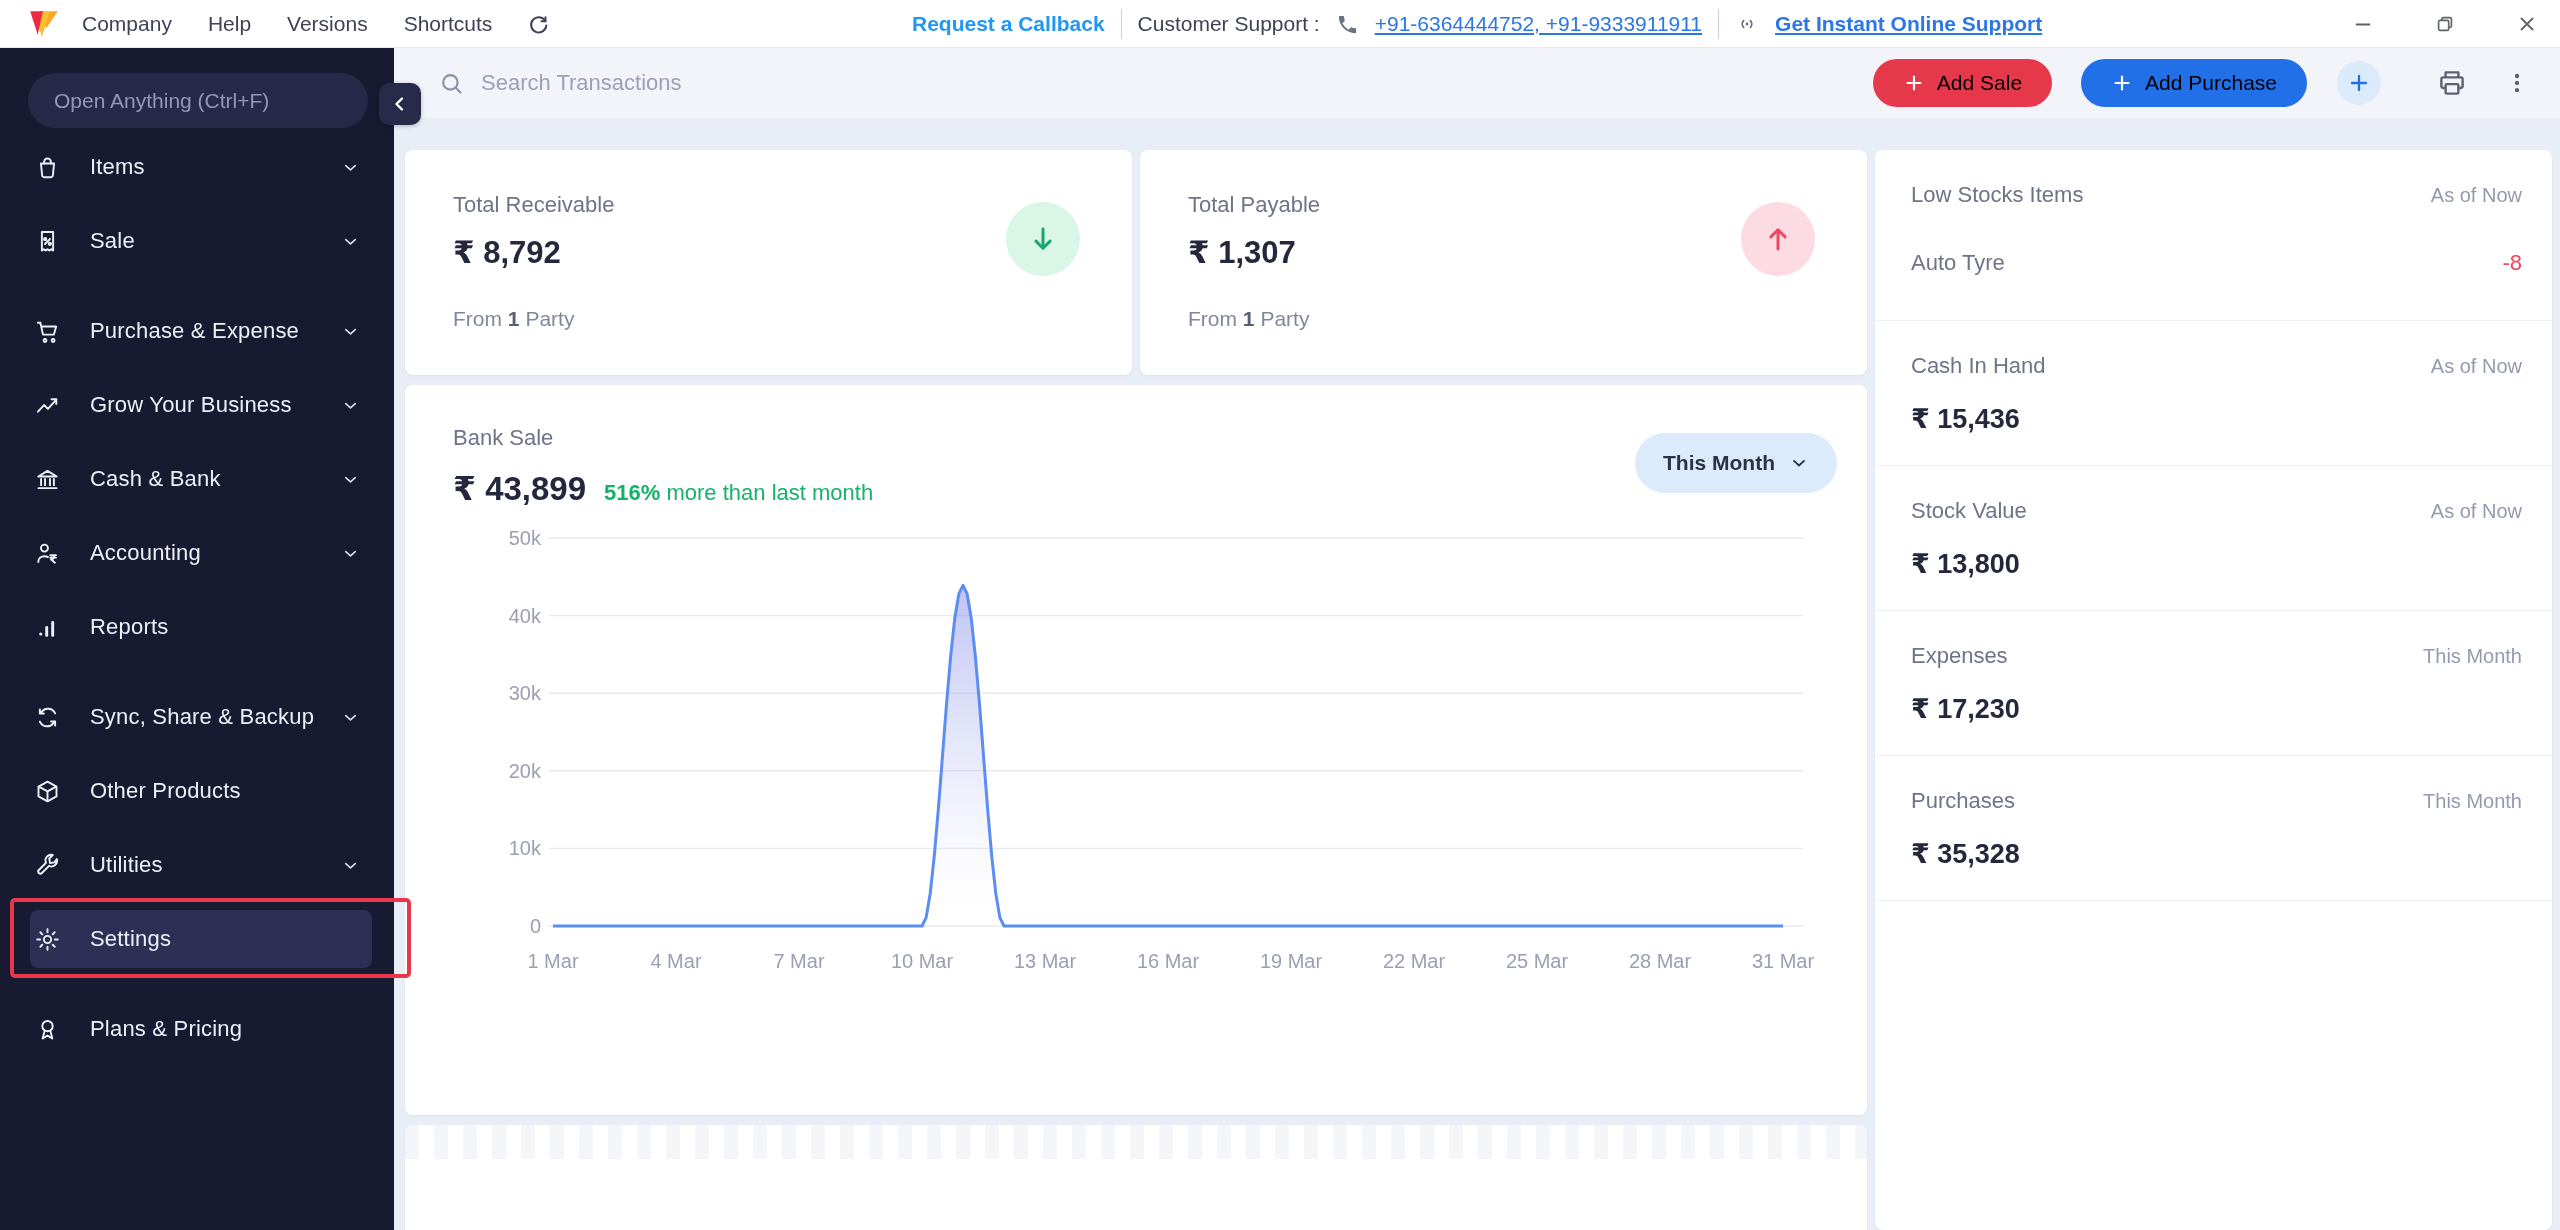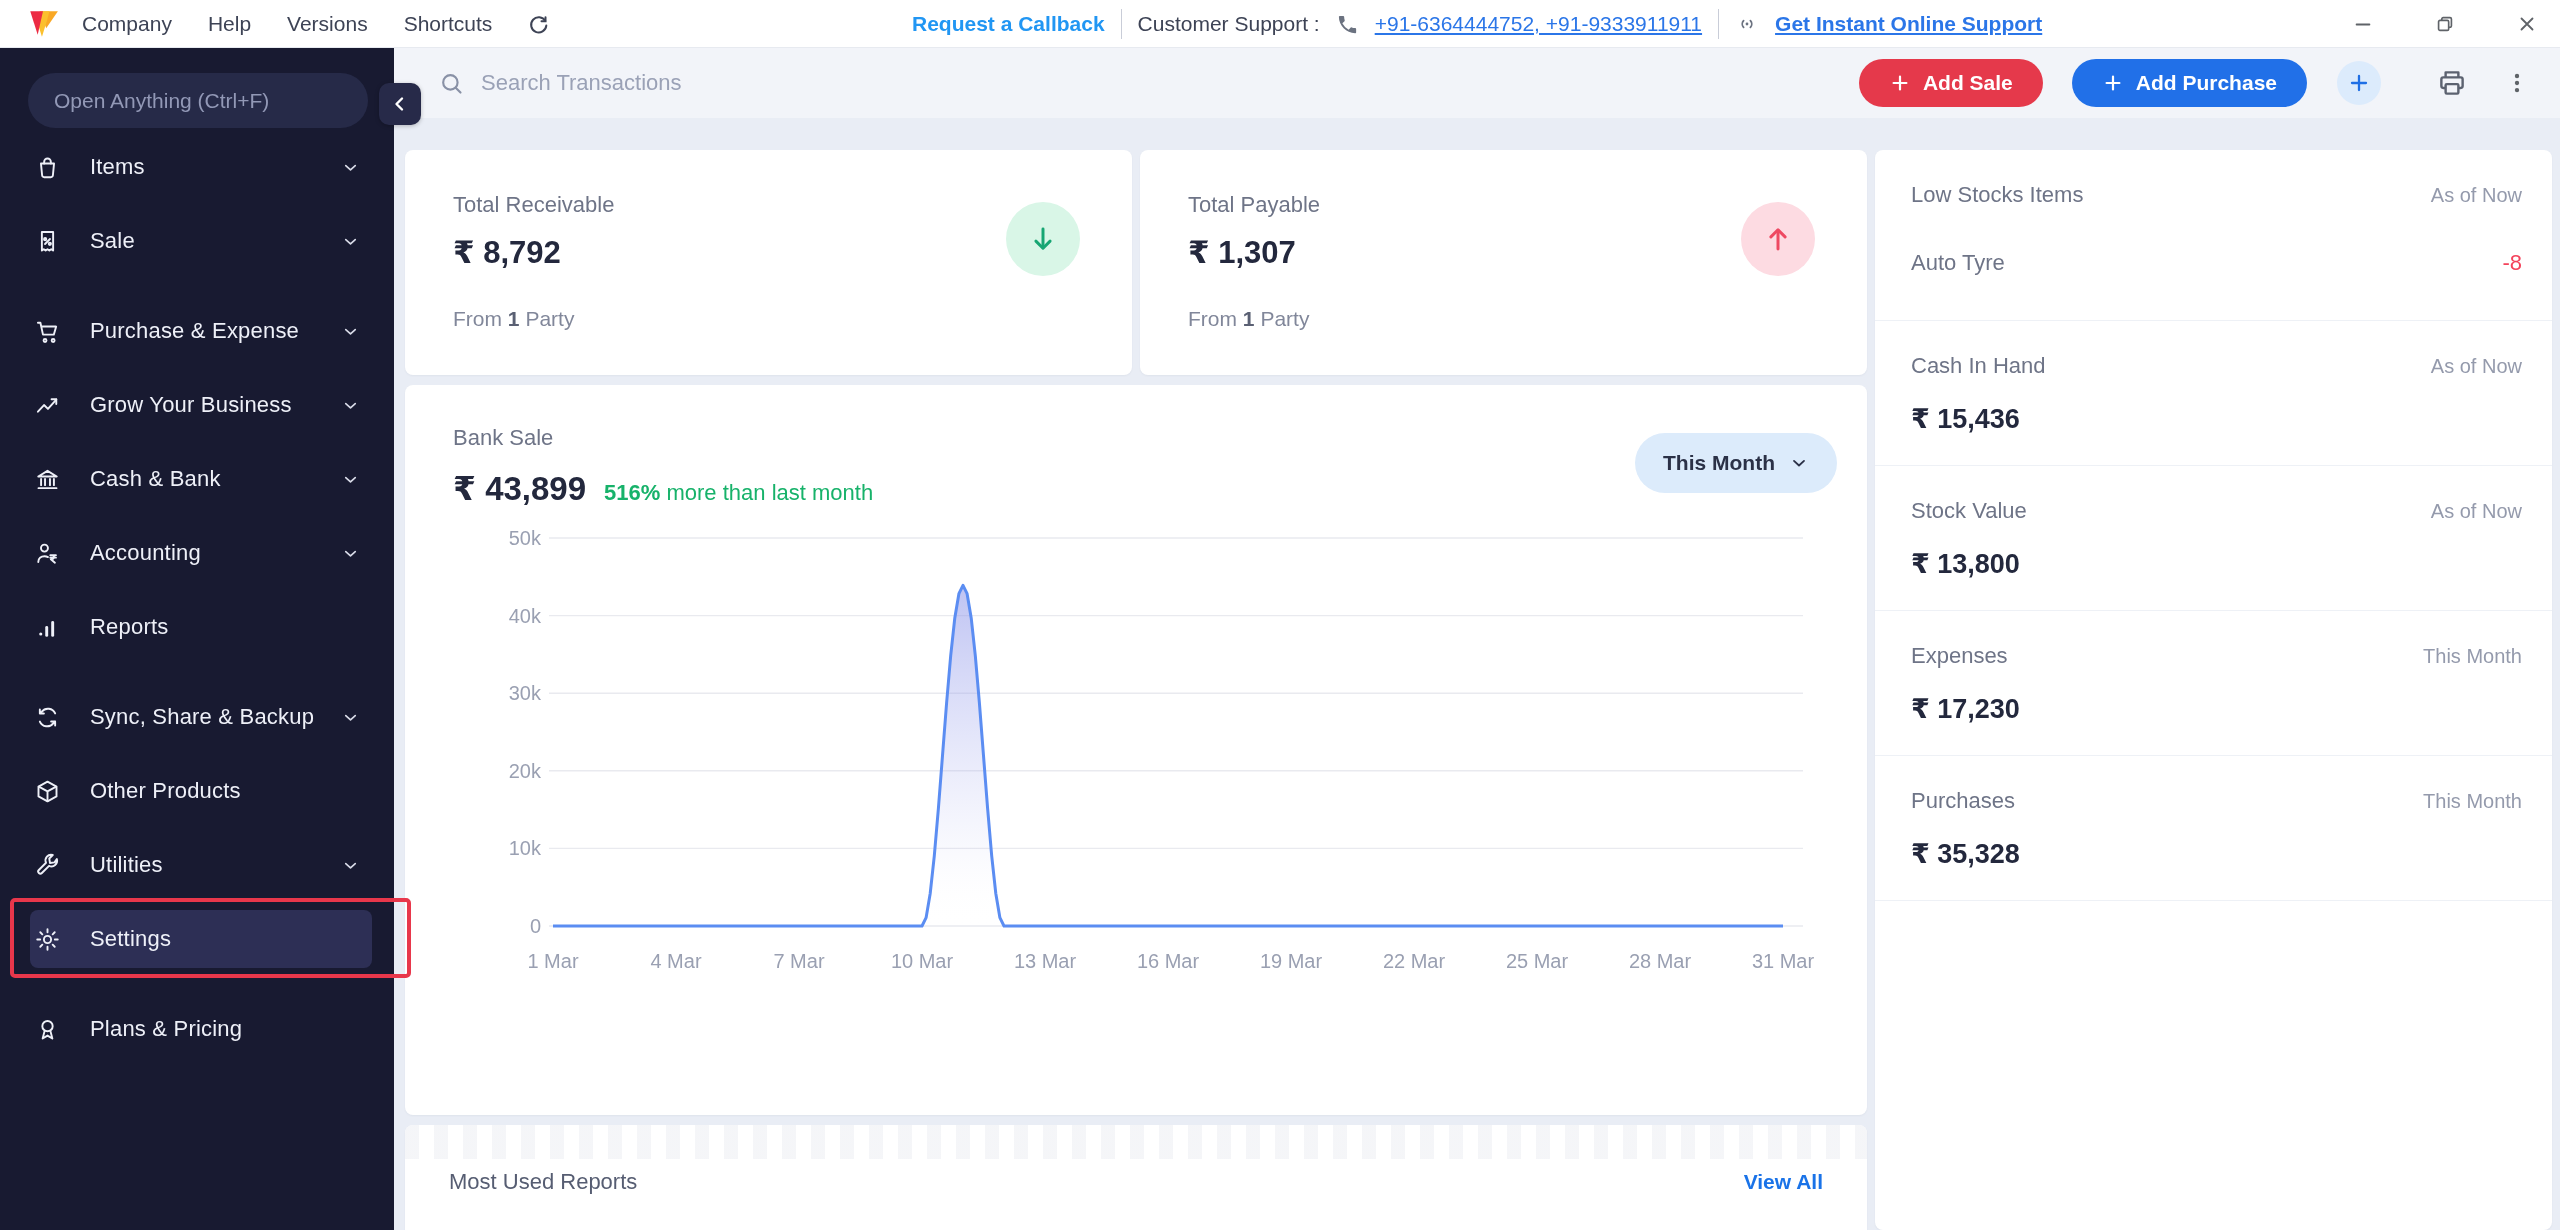--- a/index.html
+++ b/index.html
@@ -51,21 +51,21 @@
 
   
   .main { flex:1; min-width:0; display:flex; flex-direction:column; background:#e9edf5; }
   .main-header { height:70px; background:#f2f4f9; display:flex; align-items:center; padding:0 30px 0 44px; }
   .search-wrap { display:flex; align-items:center; gap:16px; flex:1; }
   .search-wrap input { flex:1; background:transparent; border:none; outline:none;
     font-size:22px; color:#3d4355; font-family:inherit; }
   .search-wrap input::placeholder { color:#9aa1b6; }
   .hdr-actions { display:flex; align-items:center; }
   .pill-btn { height:48px; border:none; border-radius:24px; display:flex; align-items:center;
-    gap:12px; padding:0 30px; font-size:21px; font-weight:700; color:#ffffff; font-family:inherit; cursor:pointer; }
+    gap:12px; padding:0 30px; font-size:21px; font-weight:400; color:#000000; font-family:inherit; cursor:pointer; }
   .add-sale { background:#e5394b; }
   .add-purchase { background:#2170e8; margin-left:29px; }
   .plus-circle { width:44px; height:44px; border-radius:50%; background:#dcebfc; margin-left:30px;
     display:flex; align-items:center; justify-content:center; cursor:pointer; }
   .printer-btn { margin-left:54px; display:flex; cursor:pointer; }
   .kebab-btn { margin-left:35px; display:flex; cursor:pointer; }
 
   .content { flex:1; display:flex; gap:8px; padding:32px 8px 0 11px; min-height:0; }
   .col-left { width:1462px; flex-shrink:0; display:flex; flex-direction:column; gap:10px; }
 
@@ -487,24 +487,20 @@
                 <text x="1207" y="442" text-anchor="middle" font-size="20" fill="#9aa0b2">28 Mar</text>
                 <text x="1330" y="442" text-anchor="middle" font-size="20" fill="#9aa0b2">31 Mar</text>
               </g>
             <path id="chart-area" fill="url(#areaFill)" stroke="none" d="M100.0 400.0L104.1 400.0L108.2 400.0L112.3 400.0L116.4 400.0L120.5 400.0L124.6 400.0L128.7 400.0L132.8 400.0L136.9 400.0L141.0 400.0L145.1 400.0L149.2 400.0L153.3 400.0L157.4 400.0L161.5 400.0L165.6 400.0L169.7 400.0L173.8 400.0L177.9 400.0L182.0 400.0L186.1 400.0L190.2 400.0L194.3 400.0L198.4 400.0L202.5 400.0L206.6 400.0L210.7 400.0L214.8 400.0L218.9 400.0L223.0 400.0L227.1 400.0L231.2 400.0L235.3 400.0L239.4 400.0L243.5 400.0L247.6 400.0L251.7 400.0L255.8 400.0L259.9 400.0L264.0 400.0L268.1 400.0L272.2 400.0L276.3 400.0L280.4 400.0L284.5 400.0L288.6 400.0L292.7 400.0L296.8 400.0L300.9 400.0L305.0 400.0L309.1 400.0L313.2 400.0L317.3 400.0L321.4 400.0L325.5 400.0L329.6 400.0L333.7 400.0L337.8 400.0L341.9 400.0L346.0 400.0L350.1 400.0L354.2 400.0L358.3 400.0L362.4 400.0L366.5 400.0L370.6 400.0L374.7 400.0L378.8 400.0L382.9 400.0L387.0 400.0L391.1 400.0L395.2 400.0L399.3 400.0L403.4 400.0L407.5 400.0L411.6 400.0L415.7 400.0L419.8 400.0L423.9 400.0L428.0 400.0L432.1 400.0L436.2 400.0L440.3 400.0L444.4 400.0L448.5 400.0L452.6 400.0L456.7 400.0L460.8 400.0L464.9 400.0L469.0 400.0L473.1 391.7L477.2 367.5L481.3 329.8L485.4 282.3L489.5 229.7L493.6 177.0L497.7 129.6L501.8 91.9L505.9 67.7L510.0 59.3L514.1 67.7L518.2 91.9L522.3 129.6L526.4 177.0L530.5 229.7L534.6 282.3L538.7 329.8L542.8 367.5L546.9 391.7L551.0 400.0L555.1 400.0L559.2 400.0L563.3 400.0L567.4 400.0L571.5 400.0L575.6 400.0L579.7 400.0L583.8 400.0L587.9 400.0L592.0 400.0L596.1 400.0L600.2 400.0L604.3 400.0L608.4 400.0L612.5 400.0L616.6 400.0L620.7 400.0L624.8 400.0L628.9 400.0L633.0 400.0L637.1 400.0L641.2 400.0L645.3 400.0L649.4 400.0L653.5 400.0L657.6 400.0L661.7 400.0L665.8 400.0L669.9 400.0L674.0 400.0L678.1 400.0L682.2 400.0L686.3 400.0L690.4 400.0L694.5 400.0L698.6 400.0L702.7 400.0L706.8 400.0L710.9 400.0L715.0 400.0L719.1 400.0L723.2 400.0L727.3 400.0L731.4 400.0L735.5 400.0L739.6 400.0L743.7 400.0L747.8 400.0L751.9 400.0L756.0 400.0L760.1 400.0L764.2 400.0L768.3 400.0L772.4 400.0L776.5 400.0L780.6 400.0L784.7 400.0L788.8 400.0L792.9 400.0L797.0 400.0L801.1 400.0L805.2 400.0L809.3 400.0L813.4 400.0L817.5 400.0L821.6 400.0L825.7 400.0L829.8 400.0L833.9 400.0L838.0 400.0L842.1 400.0L846.2 400.0L850.3 400.0L854.4 400.0L858.5 400.0L862.6 400.0L866.7 400.0L870.8 400.0L874.9 400.0L879.0 400.0L883.1 400.0L887.2 400.0L891.3 400.0L895.4 400.0L899.5 400.0L903.6 400.0L907.7 400.0L911.8 400.0L915.9 400.0L920.0 400.0L924.1 400.0L928.2 400.0L932.3 400.0L936.4 400.0L940.5 400.0L944.6 400.0L948.7 400.0L952.8 400.0L956.9 400.0L961.0 400.0L965.1 400.0L969.2 400.0L973.3 400.0L977.4 400.0L981.5 400.0L985.6 400.0L989.7 400.0L993.8 400.0L997.9 400.0L1002.0 400.0L1006.1 400.0L1010.2 400.0L1014.3 400.0L1018.4 400.0L1022.5 400.0L1026.6 400.0L1030.7 400.0L1034.8 400.0L1038.9 400.0L1043.0 400.0L1047.1 400.0L1051.2 400.0L1055.3 400.0L1059.4 400.0L1063.5 400.0L1067.6 400.0L1071.7 400.0L1075.8 400.0L1079.9 400.0L1084.0 400.0L1088.1 400.0L1092.2 400.0L1096.3 400.0L1100.4 400.0L1104.5 400.0L1108.6 400.0L1112.7 400.0L1116.8 400.0L1120.9 400.0L1125.0 400.0L1129.1 400.0L1133.2 400.0L1137.3 400.0L1141.4 400.0L1145.5 400.0L1149.6 400.0L1153.7 400.0L1157.8 400.0L1161.9 400.0L1166.0 400.0L1170.1 400.0L1174.2 400.0L1178.3 400.0L1182.4 400.0L1186.5 400.0L1190.6 400.0L1194.7 400.0L1198.8 400.0L1202.9 400.0L1207.0 400.0L1211.1 400.0L1215.2 400.0L1219.3 400.0L1223.4 400.0L1227.5 400.0L1231.6 400.0L1235.7 400.0L1239.8 400.0L1243.9 400.0L1248.0 400.0L1252.1 400.0L1256.2 400.0L1260.3 400.0L1264.4 400.0L1268.5 400.0L1272.6 400.0L1276.7 400.0L1280.8 400.0L1284.9 400.0L1289.0 400.0L1293.1 400.0L1297.2 400.0L1301.3 400.0L1305.4 400.0L1309.5 400.0L1313.6 400.0L1317.7 400.0L1321.8 400.0L1325.9 400.0L1330.0 400.0L1330 400L100 400Z"></path>
             <path id="chart-line" fill="none" stroke="#5b8df2" stroke-width="3" stroke-linejoin="round" d="M100.0 400.0L104.1 400.0L108.2 400.0L112.3 400.0L116.4 400.0L120.5 400.0L124.6 400.0L128.7 400.0L132.8 400.0L136.9 400.0L141.0 400.0L145.1 400.0L149.2 400.0L153.3 400.0L157.4 400.0L161.5 400.0L165.6 400.0L169.7 400.0L173.8 400.0L177.9 400.0L182.0 400.0L186.1 400.0L190.2 400.0L194.3 400.0L198.4 400.0L202.5 400.0L206.6 400.0L210.7 400.0L214.8 400.0L218.9 400.0L223.0 400.0L227.1 400.0L231.2 400.0L235.3 400.0L239.4 400.0L243.5 400.0L247.6 400.0L251.7 400.0L255.8 400.0L259.9 400.0L264.0 400.0L268.1 400.0L272.2 400.0L276.3 400.0L280.4 400.0L284.5 400.0L288.6 400.0L292.7 400.0L296.8 400.0L300.9 400.0L305.0 400.0L309.1 400.0L313.2 400.0L317.3 400.0L321.4 400.0L325.5 400.0L329.6 400.0L333.7 400.0L337.8 400.0L341.9 400.0L346.0 400.0L350.1 400.0L354.2 400.0L358.3 400.0L362.4 400.0L366.5 400.0L370.6 400.0L374.7 400.0L378.8 400.0L382.9 400.0L387.0 400.0L391.1 400.0L395.2 400.0L399.3 400.0L403.4 400.0L407.5 400.0L411.6 400.0L415.7 400.0L419.8 400.0L423.9 400.0L428.0 400.0L432.1 400.0L436.2 400.0L440.3 400.0L444.4 400.0L448.5 400.0L452.6 400.0L456.7 400.0L460.8 400.0L464.9 400.0L469.0 400.0L473.1 391.7L477.2 367.5L481.3 329.8L485.4 282.3L489.5 229.7L493.6 177.0L497.7 129.6L501.8 91.9L505.9 67.7L510.0 59.3L514.1 67.7L518.2 91.9L522.3 129.6L526.4 177.0L530.5 229.7L534.6 282.3L538.7 329.8L542.8 367.5L546.9 391.7L551.0 400.0L555.1 400.0L559.2 400.0L563.3 400.0L567.4 400.0L571.5 400.0L575.6 400.0L579.7 400.0L583.8 400.0L587.9 400.0L592.0 400.0L596.1 400.0L600.2 400.0L604.3 400.0L608.4 400.0L612.5 400.0L616.6 400.0L620.7 400.0L624.8 400.0L628.9 400.0L633.0 400.0L637.1 400.0L641.2 400.0L645.3 400.0L649.4 400.0L653.5 400.0L657.6 400.0L661.7 400.0L665.8 400.0L669.9 400.0L674.0 400.0L678.1 400.0L682.2 400.0L686.3 400.0L690.4 400.0L694.5 400.0L698.6 400.0L702.7 400.0L706.8 400.0L710.9 400.0L715.0 400.0L719.1 400.0L723.2 400.0L727.3 400.0L731.4 400.0L735.5 400.0L739.6 400.0L743.7 400.0L747.8 400.0L751.9 400.0L756.0 400.0L760.1 400.0L764.2 400.0L768.3 400.0L772.4 400.0L776.5 400.0L780.6 400.0L784.7 400.0L788.8 400.0L792.9 400.0L797.0 400.0L801.1 400.0L805.2 400.0L809.3 400.0L813.4 400.0L817.5 400.0L821.6 400.0L825.7 400.0L829.8 400.0L833.9 400.0L838.0 400.0L842.1 400.0L846.2 400.0L850.3 400.0L854.4 400.0L858.5 400.0L862.6 400.0L866.7 400.0L870.8 400.0L874.9 400.0L879.0 400.0L883.1 400.0L887.2 400.0L891.3 400.0L895.4 400.0L899.5 400.0L903.6 400.0L907.7 400.0L911.8 400.0L915.9 400.0L920.0 400.0L924.1 400.0L928.2 400.0L932.3 400.0L936.4 400.0L940.5 400.0L944.6 400.0L948.7 400.0L952.8 400.0L956.9 400.0L961.0 400.0L965.1 400.0L969.2 400.0L973.3 400.0L977.4 400.0L981.5 400.0L985.6 400.0L989.7 400.0L993.8 400.0L997.9 400.0L1002.0 400.0L1006.1 400.0L1010.2 400.0L1014.3 400.0L1018.4 400.0L1022.5 400.0L1026.6 400.0L1030.7 400.0L1034.8 400.0L1038.9 400.0L1043.0 400.0L1047.1 400.0L1051.2 400.0L1055.3 400.0L1059.4 400.0L1063.5 400.0L1067.6 400.0L1071.7 400.0L1075.8 400.0L1079.9 400.0L1084.0 400.0L1088.1 400.0L1092.2 400.0L1096.3 400.0L1100.4 400.0L1104.5 400.0L1108.6 400.0L1112.7 400.0L1116.8 400.0L1120.9 400.0L1125.0 400.0L1129.1 400.0L1133.2 400.0L1137.3 400.0L1141.4 400.0L1145.5 400.0L1149.6 400.0L1153.7 400.0L1157.8 400.0L1161.9 400.0L1166.0 400.0L1170.1 400.0L1174.2 400.0L1178.3 400.0L1182.4 400.0L1186.5 400.0L1190.6 400.0L1194.7 400.0L1198.8 400.0L1202.9 400.0L1207.0 400.0L1211.1 400.0L1215.2 400.0L1219.3 400.0L1223.4 400.0L1227.5 400.0L1231.6 400.0L1235.7 400.0L1239.8 400.0L1243.9 400.0L1248.0 400.0L1252.1 400.0L1256.2 400.0L1260.3 400.0L1264.4 400.0L1268.5 400.0L1272.6 400.0L1276.7 400.0L1280.8 400.0L1284.9 400.0L1289.0 400.0L1293.1 400.0L1297.2 400.0L1301.3 400.0L1305.4 400.0L1309.5 400.0L1313.6 400.0L1317.7 400.0L1321.8 400.0L1325.9 400.0L1330.0 400.0"></path>
           </svg>
         </div>
 
         <div class="card reports-card">
           <div class="reports-stripes"></div>
-          <div class="reports-head">
-            <span class="reports-title">Most Used Reports</span>
-            <span class="view-all">View All</span>
-          </div>
 
         </div>
       </div>
 
       <div class="right-panel">
         <div class="rp-section">
           <div class="rp-row">
             <span class="rp-title">Low Stocks Items</span>
             <span class="rp-badge">As of Now</span>
           </div>

